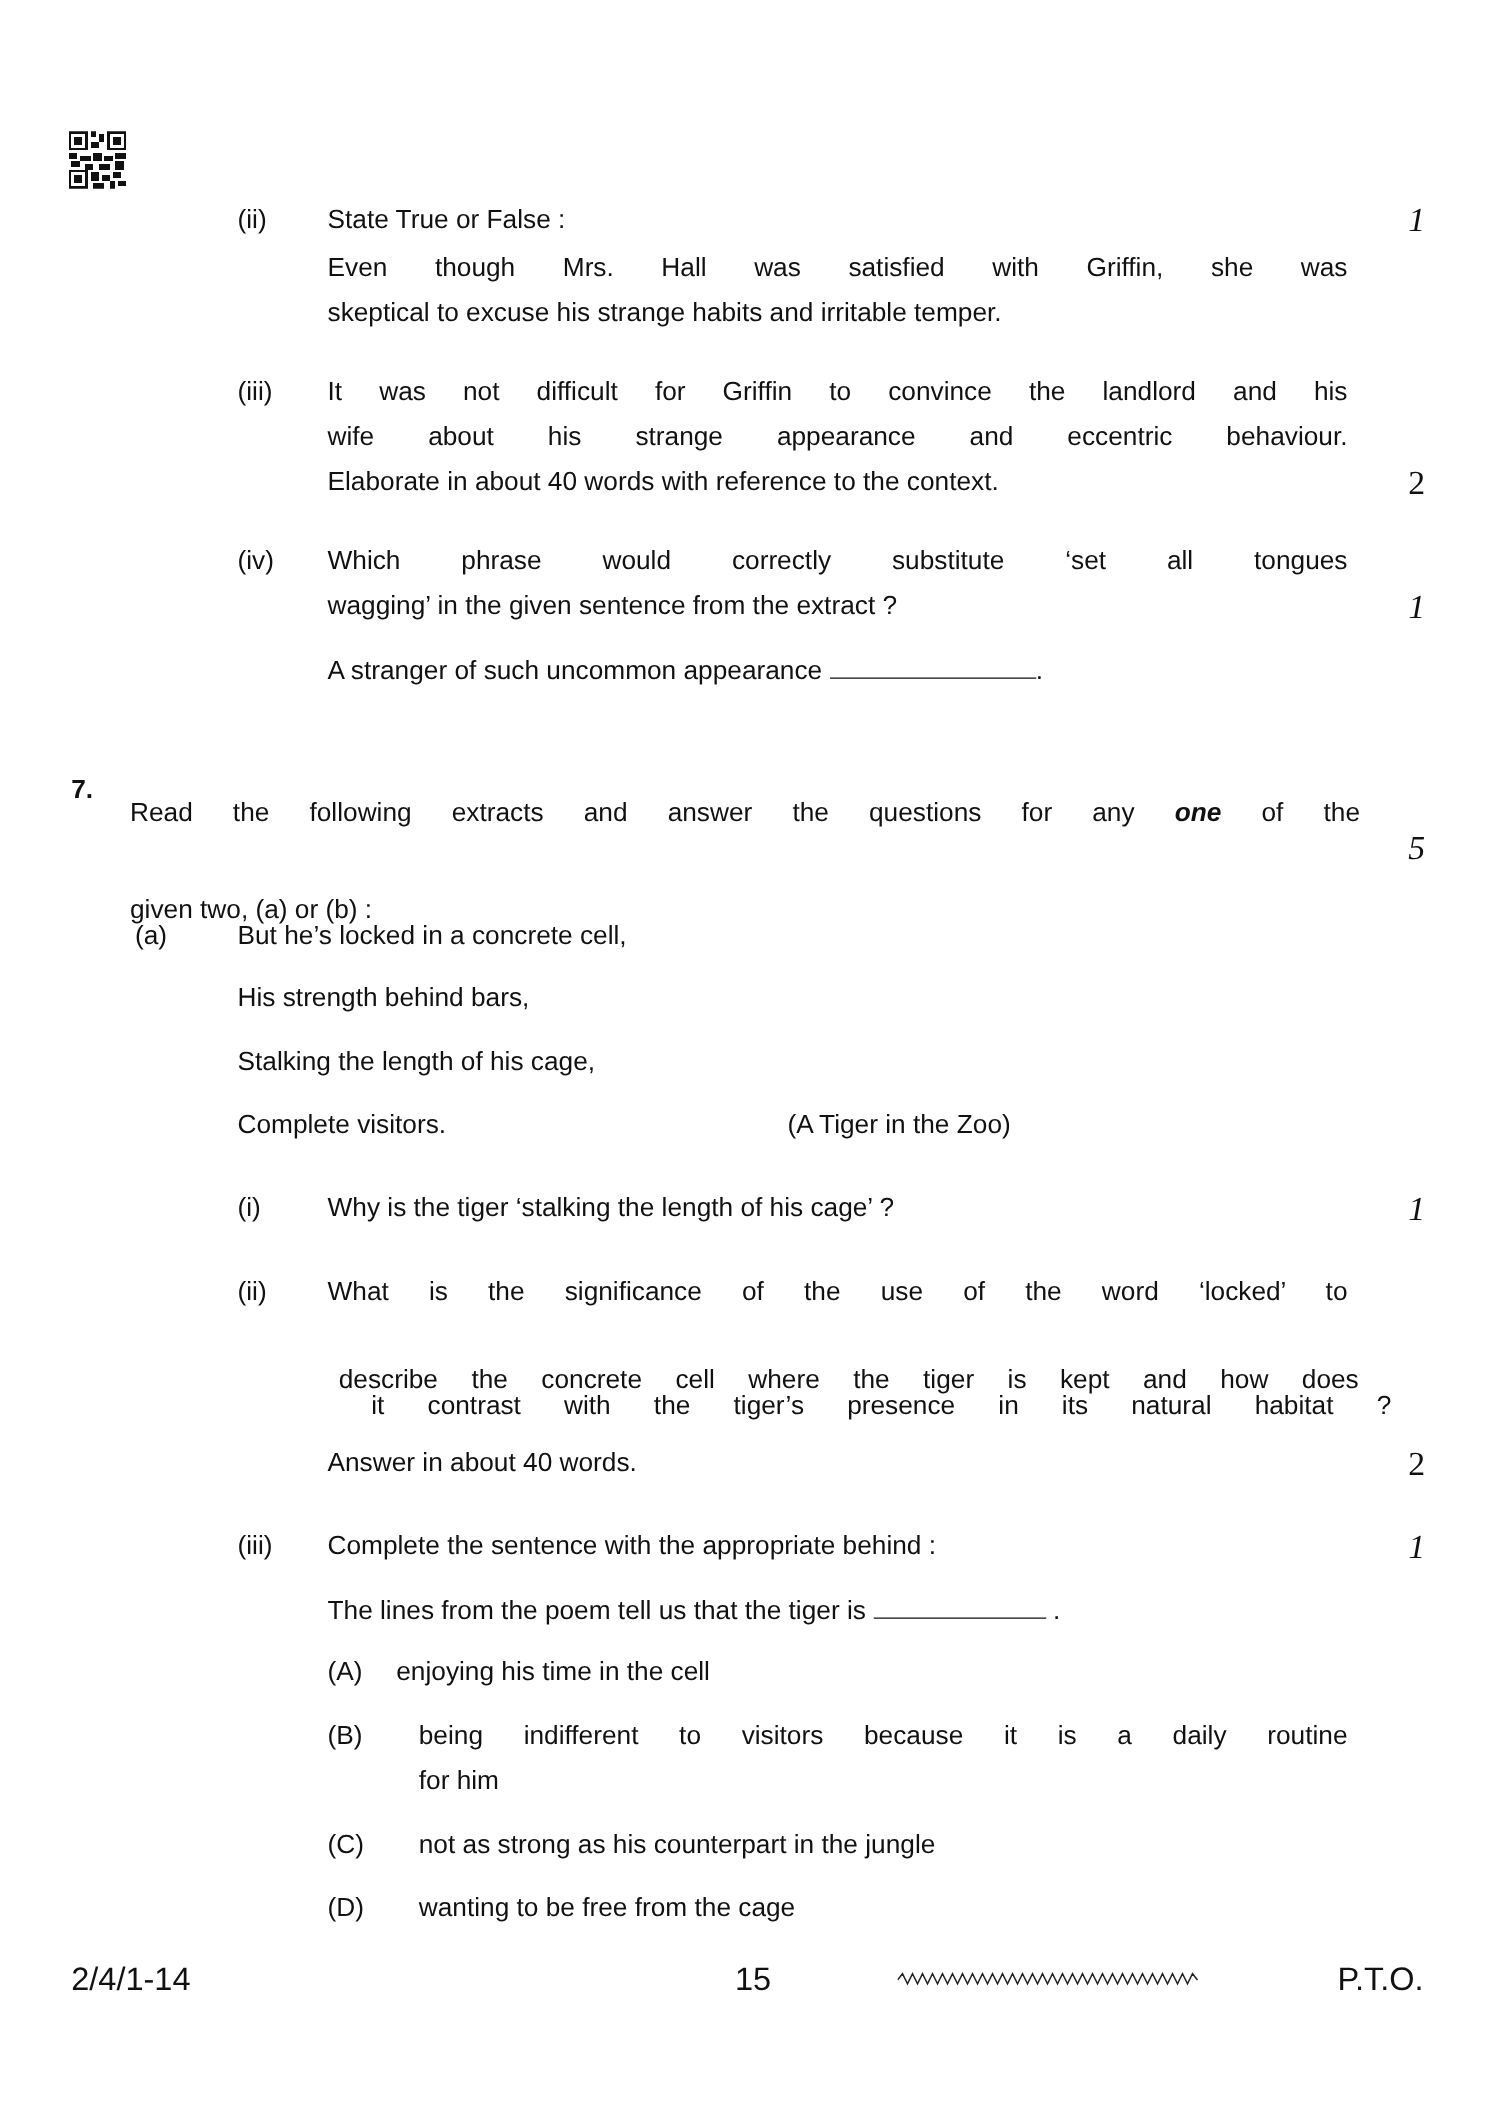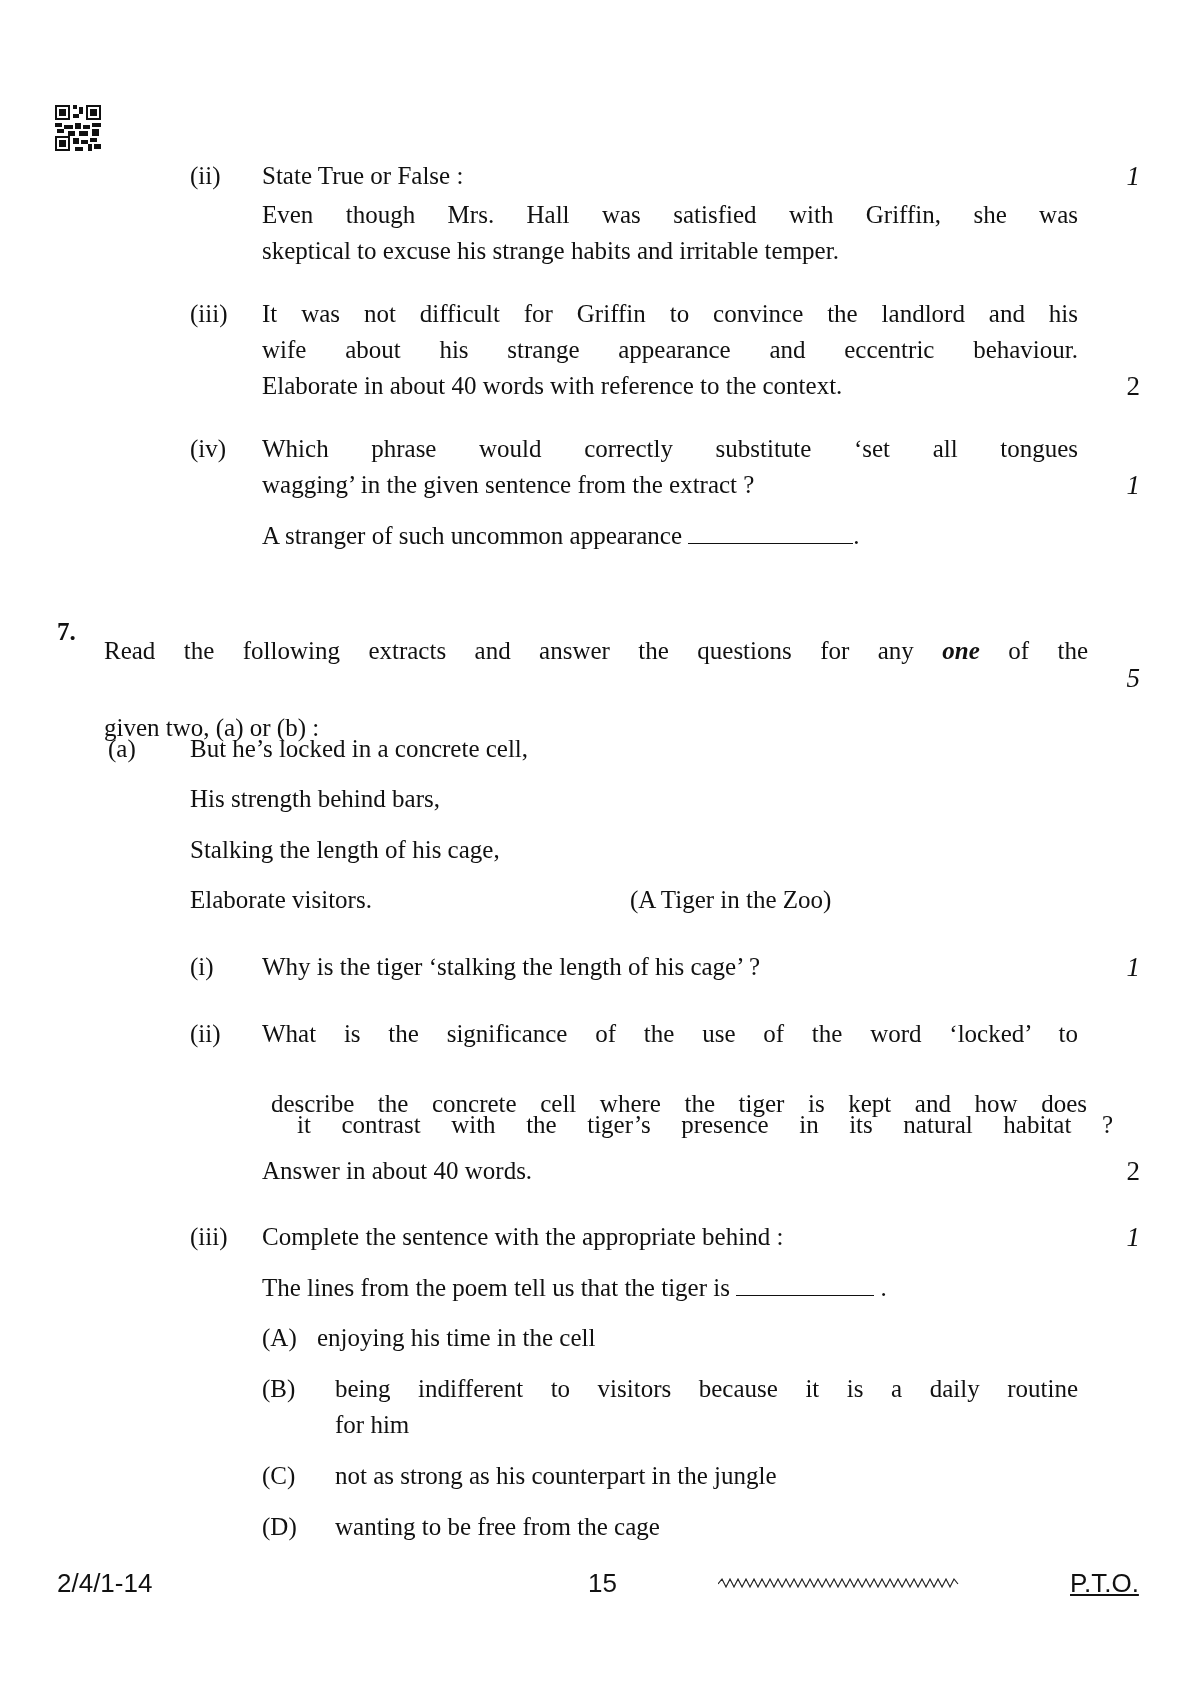--- a/index.html
+++ b/index.html
@@ -1,18 +1,18 @@
 <!DOCTYPE html>
 <html><head>
 <meta charset="utf-8">
 <style>
   html, body { margin:0; padding:0; background:#ffffff; }
   body { width:1190px; height:1683px; position:relative; overflow:hidden;
          font-family:"DejaVu Serif","Liberation Serif",serif; color:#111; }
-  .serif { font-family:Liberation Serif, serif; font-size:25px; line-height:36px; }
+  .serif { font-family:Liberation Sans, sans-serif; font-size:21px; line-height:36px; }
   .abs { position:absolute; white-space:nowrap; }
   .just { position:absolute; text-align:justify; text-align-last:justify; white-space:normal; }
   .mark { position:absolute; left:1100px; width:40px; text-align:right; font-family:"Liberation Serif",serif; font-size:27px; line-height:36px; }
   .it { font-style:italic; }
   .qr { position:absolute; left:55px; top:105px; width:46px; height:46px; }
   .footer { position:absolute; top:1566px; font-family:"Liberation Sans",sans-serif; font-size:26px; line-height:34px; color:#111; }
   .blank { display:inline-block; border-bottom:1.5px solid #111; height:24px; vertical-align:baseline; }
 </style>
 </head>
 <body>
@@ -81,21 +81,21 @@
     <b><i>one</i></b>
     <span>of the</span>
   </span>
   <span class="abs serif" style="left:104px;top:699px;margin-top:11px;">given two, (a) or (b) :</span>
   <span class="mark it" style="top:660px;">5</span>
 
   <span class="abs serif" style="left:108px;top:731px;">(a)</span>
   <span class="abs serif" style="left:190px;top:731px;">But he’s locked in a concrete cell,</span>
   <span class="abs serif" style="left:190px;top:781px;">His strength behind bars,</span>
   <span class="abs serif" style="left:190px;top:832px;">Stalking the length of his cage,</span>
-  <span class="abs serif" style="left:190px;top:882px;">Elaborate visitors.</span>
+  <span class="abs serif" style="left:190px;top:882px;">Complete visitors.</span>
   <span class="abs serif" style="left:630px;top:882px;">(A Tiger in the Zoo)</span>
 
   <span class="abs serif" style="left:190px;top:949px;">(i)</span>
   <span class="abs serif" style="left:262px;top:949px;">Why is the tiger ‘stalking the length of his cage’ ?</span>
   <span class="mark it" style="top:949px;">1</span>
 
   <span class="abs serif" style="left:190px;top:1016px;">(ii)</span>
   <span class="just serif" style="left:262px;top:1016px;width:816px;">What is the significance of the use of the word ‘locked’ to</span>
   <span class="just serif" style="left:271px;top:1061px;width:816px;margin-top:25px;">describe the concrete cell where the tiger is kept and how does</span>
   <span class="just serif" style="left:262px;top:1107px;width:816px;margin-left:35px;">it contrast with the tiger’s presence in its natural habitat ?</span>
@@ -124,14 +124,14 @@
   <span class="abs serif" style="left:262px;top:1509px;">(D)</span>
   <span class="abs serif" style="left:335px;top:1509px;">wanting to be free from the cage</span>
 </div>
 
 <div>
   <span class="footer" style="left:57px;">2/4/1-14</span>
   <span class="footer" style="left:588px;">15</span>
   <svg style="position:absolute;left:718px;top:1576px;width:242px;height:14px;" viewBox="0 0 242 14">
     <polyline fill="none" stroke="#222" stroke-width="1.2" points="0,8 4,3 8,11 12,3 16,11 20,3 24,11 28,3 32,11 36,3 40,11 44,3 48,11 52,3 56,11 60,3 64,11 68,3 72,11 76,3 80,11 84,3 88,11 92,3 96,11 100,3 104,11 108,3 112,11 116,3 120,11 124,3 128,11 132,3 136,11 140,3 144,11 148,3 152,11 156,3 160,11 164,3 168,11 172,3 176,11 180,3 184,11 188,3 192,11 196,3 200,11 204,3 208,11 212,3 216,11 220,3 224,11 228,3 232,11 236,3 240,8"></polyline>
   </svg>
-  <span class="footer" style="left:1070px;text-decoration:underline;">P.T.O.</span>
+  <span class="footer" style="left:1070px;">P.T.O.</span>
 </div>
 
 </body></html>

